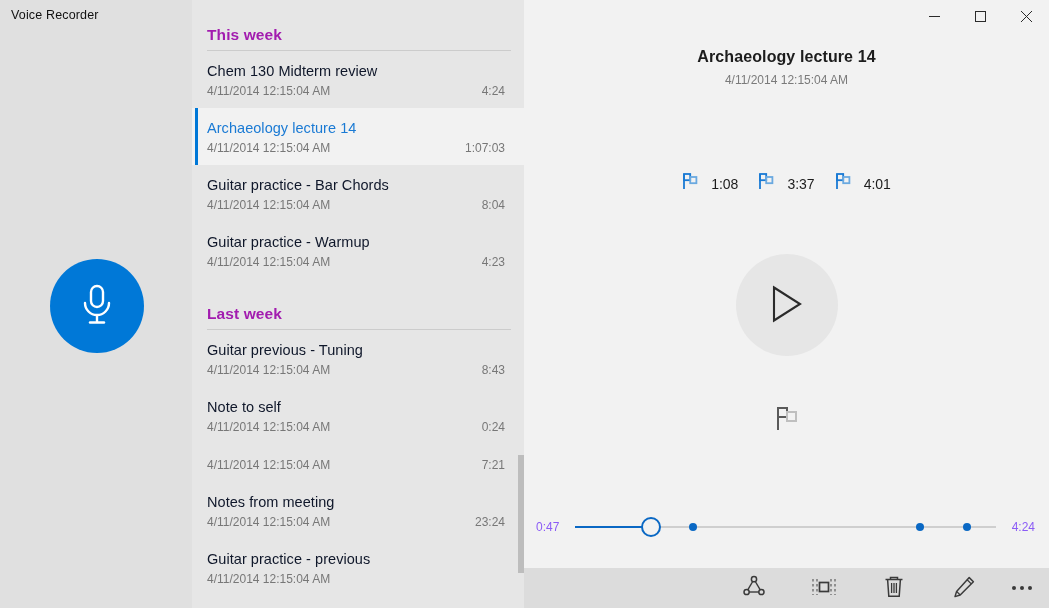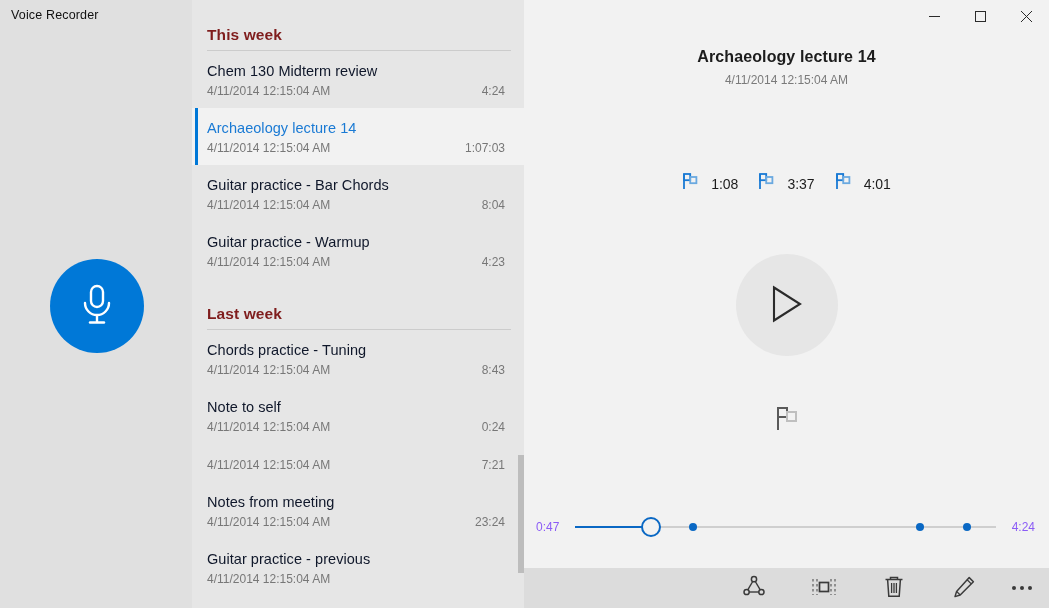--- a/index.html
+++ b/index.html
@@ -78,21 +78,21 @@
   }
   .list-inner {
     position: absolute;
     left: 0; top: 0;
     width: 332px;
   }
   .group-header {
     padding: 26px 0 6px 15px;
     font-size: 15.5px;
     font-weight: bold;
-    color: #7f1d1d;
+    color: #a21caf;
     letter-spacing: 0.1px;
   }
   .group-rule {
     height: 1px;
     background: #cccccc;
     margin: 0 13px 0 15px;
   }
   .rec-item {
     position: relative;
     padding: 11px 0 10px 15px;
@@ -344,21 +344,21 @@
         <div class="rec-item">
           <div class="rec-title">Guitar practice - Warmup</div>
           <div class="rec-meta">
             <span class="rec-date">4/11/2014 12:15:04 AM</span>
             <span class="rec-dur">4:23</span>
           </div>
         </div>
         <div class="group-header">Last week</div>
         <div class="group-rule"></div>
         <div class="rec-item">
-          <div class="rec-title">Chords practice - Tuning</div>
+          <div class="rec-title">Guitar previous - Tuning</div>
           <div class="rec-meta">
             <span class="rec-date">4/11/2014 12:15:04 AM</span>
             <span class="rec-dur">8:43</span>
           </div>
         </div>
         <div class="rec-item">
           <div class="rec-title">Note to self</div>
           <div class="rec-meta">
             <span class="rec-date">4/11/2014 12:15:04 AM</span>
             <span class="rec-dur">0:24</span>

